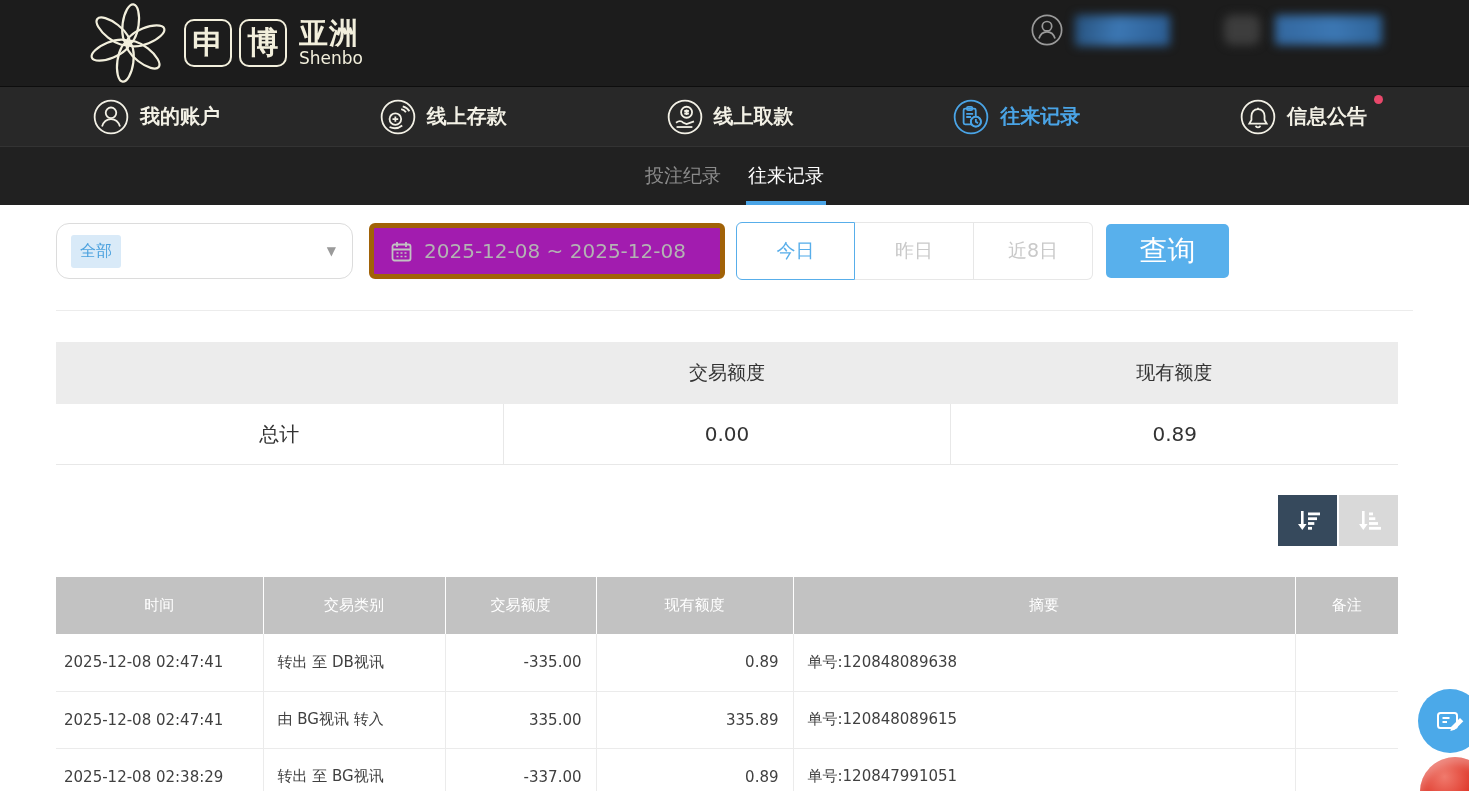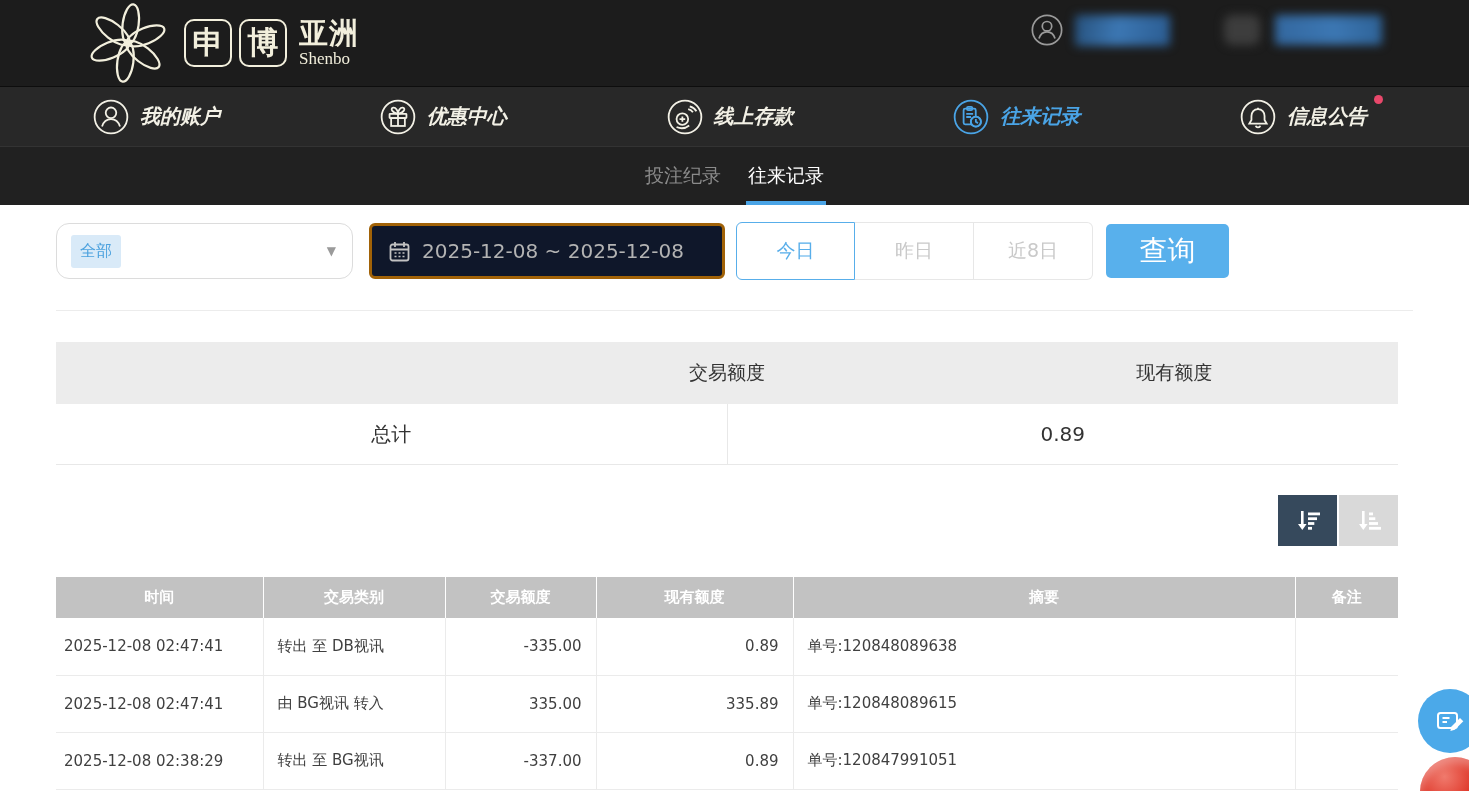--- a/index.html
+++ b/index.html
@@ -7,47 +7,47 @@
   body { font-family:"DejaVu Sans","Liberation Sans",sans-serif; background:#fff; }
   .page { position:relative; width:1469px; height:791px; overflow:hidden; background:#fff; }
 
   
   .topbar { position:relative; height:86px; background:#1c1c1c; }
   .logo { position:absolute; left:84px; top:0; height:86px; display:flex; align-items:center; color:#f2efdc; }
   .flower-svg { width:88px; height:88px; margin-right:12px; }
   .logo-box { width:48px; height:48px; border:2.5px solid #f2efdc; border-radius:10px; display:flex; align-items:center; justify-content:center; font-size:31px; font-weight:bold; margin-right:7px; }
   .logo-region { margin-left:5px; display:flex; flex-direction:column; }
   .logo-region-cn { font-size:29px; font-weight:bold; line-height:31px; letter-spacing:1px; }
-  .logo-region-latin { font-size:17px; line-height:19px;font-family:Liberation Serif, serif; }
+  .logo-region-latin { font-size:17px; line-height:19px; }
   .topbar-user { position:absolute; right:87px; top:12px; height:36px; display:flex; align-items:center; }
   .user-avatar-svg { width:34px; height:34px; color:#9a9a9a; }
   .redact { filter:blur(5px); border-radius:3px; }
   .redact-blue-1 { width:95px; height:31px; margin-left:11px; background:linear-gradient(100deg,#27517c,#3c77b3 45%,#2b5c91); }
   .redact-dark { width:36px; height:30px; margin-left:54px; background:#3d3d3d; border-radius:8px; }
   .redact-blue-2 { width:107px; height:30px; margin-left:15px; background:linear-gradient(80deg,#33679e,#3c77b3 55%,#2e6296); }
 
   
   .mainnav { height:60px; background:#282828; display:flex; align-items:center; justify-content:space-between; padding:0 102px 0 92px; border-top:1px solid #0d0d0d; }
-  .nav-item { position:relative; display:flex; align-items:center; gap:10px; color:#f3f1e6; font-size:20px; font-weight:bold; cursor:pointer; white-space:nowrap;font-style:italic; }
+  .nav-item { position:relative; display:flex; align-items:center; gap:10px; color:#f3f1e6; font-size:20px; font-weight:bold; cursor:pointer; white-space:nowrap; }
   .nav-item svg { width:38px; height:38px; flex:0 0 auto; }
   .nav-item.active { color:#4aa4e6; }
   .notif-dot { position:absolute; top:-3px; right:-16px; width:9px; height:9px; border-radius:50%; background:#e8486b; }
 
   
   .subtabs { height:59px; background:#212121; display:flex; justify-content:center; gap:23px; border-top:1px solid #333; }
   .subtab { position:relative; display:flex; align-items:center; font-size:19px; color:#8b8b8b; cursor:pointer; padding:0 2px; }
   .subtab.active { color:#fff; }
   .tab-underline { position:absolute; left:0; right:0; bottom:0; height:4px; background:#4aa4e6; }
 
   
   .filters { display:flex; align-items:center; margin:17px 0 0 56px; height:58px; }
   .select-box { width:297px; height:56px; border:1px solid #dcdcdc; border-radius:13px; display:flex; align-items:center; padding:0 14px; position:relative; background:#fff; cursor:pointer; }
   .chip { background:#d9eaf8; color:#4ba1de; font-size:16px; padding:6px 9px; border-radius:3px; }
   .select-arrow { position:absolute; right:16px; color:#9a9a9a; font-size:12px; }
-  .date-box { width:356px; height:56px; border:3px solid #a16207; border-radius:6px; display:flex; align-items:center; margin-left:16px; padding:0 16px; gap:11px; background:#0f172a; cursor:pointer; }
+  .date-box { width:356px; height:56px; border:5px solid #a16207; border-radius:6px; display:flex; align-items:center; margin-left:16px; padding:0 16px; gap:11px; background:#a21caf; cursor:pointer; }
   .cal-svg { width:23px; height:23px; color:#c2c2c2; flex:0 0 auto; }
   .date-text { color:#b3b3b3; font-size:20px; white-space:nowrap; }
   .range-group { display:flex; margin-left:11px; }
   .range-btn { width:119px; height:58px; display:flex; align-items:center; justify-content:center; font-size:19px; color:#c9c9c9; border:1px solid #e7e7e7; border-left:none; background:#fff; cursor:pointer; }
   .range-btn:first-child { border-radius:6px 0 0 6px;justify-content:center; }
   .range-btn:last-child { border-radius:0 6px 6px 0; }
   .range-btn.active { border:1px solid #58aeea; color:#58aeea; }
   .query-btn { margin-left:13px; width:123px; height:54px; background:#58b0ec; color:#fff; font-size:28px; border:none; border-radius:5px; cursor:pointer; display:flex; align-items:center; justify-content:center; }
 
   .divider { height:1px; background:#ececec; margin:30px 56px 0 56px; }
@@ -61,21 +61,21 @@
   .summary-body .cell + .cell { border-left:1px solid #e8e8e8; }
 
   
   .sortbar { display:flex; justify-content:flex-end; margin:30px 71px 0 0; gap:2px; }
   .sort-btn { width:59px; height:51px; display:flex; align-items:center; justify-content:center; border:none; cursor:pointer; }
   .sort-btn.active { background:#36495c; }
   .sort-btn.inactive { background:#d9d9d9; }
 
   
   .tx-table { margin:31px 71px 0 56px; width:1342px; border-collapse:collapse; table-layout:fixed; }
-  .tx-table th { background:#c2c2c2; color:#fff; font-size:15px; font-weight:bold; height:41px; border-right:1px solid #fff; text-align:center; }
+  .tx-table th { background:#c2c2c2; color:#fff; font-size:15px; font-weight:normal; height:57px; border-right:1px solid #fff; text-align:center; }
   .tx-table th:last-child { border-right:none; }
   .tx-table td { height:57px; font-size:15px; color:#404040; border-bottom:1px solid #ebebeb; border-right:1px solid #ebebeb; padding:0 14px; background:#fff; }
   .tx-table td:last-child { border-right:none; }
   .tx-table td.al-left { text-align:left; }
   .tx-table td.al-right { text-align:right; }
   .tx-table tr td:first-child { padding-left:8px; }
 
   
   .float-blue { position:absolute; left:1418px; top:689px; width:64px; height:64px; border-radius:50%; background:#4ba9e9; display:flex; align-items:center; justify-content:center; cursor:pointer; }
   .float-blue svg { width:32px; height:32px; color:#fff; }
@@ -128,36 +128,36 @@
       <svg viewBox="0 0 36 36" fill="none" stroke="currentColor" stroke-width="1.7">
         <circle cx="18" cy="18" r="15.5"></circle>
           <circle cx="18" cy="14" r="5"></circle>
           <path d="M9.5 27c1.5-5 5-7 8.5-7s7 2 8.5 7"></path>
       </svg>
       <span>我的账户</span>
     </div>
     <div class="nav-item">
       <svg viewBox="0 0 36 36" fill="none" stroke="currentColor" stroke-width="1.7">
         <circle cx="18" cy="18" r="15.5"></circle>
-        <rect x="10" y="15" width="16" height="4" rx="0.5"></rect>
-        <rect x="11.5" y="19" width="13" height="7.5"></rect>
-        <path d="M18 15v11.5"></path>
-        <path d="M18 15c-6-1-7.5-5.5-4.5-5.8 2.5-.3 4.5 2.8 4.5 5.8zm0 0c6-1 7.5-5.5 4.5-5.8-2.5-.3-4.5 2.8-4.5 5.8z"></path>
-      </svg>
-      <span>优惠中心</span>
-    </div>
-    <div class="nav-item">
-      <svg viewBox="0 0 36 36" fill="none" stroke="currentColor" stroke-width="1.7">
-        <circle cx="18" cy="18" r="15.5"></circle>
         <circle cx="15.5" cy="20" r="5.5"></circle>
         <path d="M12.8 20h5.4M15.5 17.5v5"></path>
         <path d="M21 10.5c2 .5 3.5 1.5 4.5 3M22.5 8c2.8.8 5 2.3 6.3 4.5"></path>
         <path d="M10 27.5c4 1.8 8.5 1.3 12-1.5"></path>
       </svg>
       <span>线上存款</span>
+    </div>
+    <div class="nav-item">
+      <svg viewBox="0 0 36 36" fill="none" stroke="currentColor" stroke-width="1.7">
+        <circle cx="18" cy="18" r="15.5"></circle>
+        <circle cx="19.5" cy="13.5" r="5.2"></circle>
+        <path d="M19.5 10.8v5.4M17.3 12.3h4.4M17.3 14.7h4.4"></path>
+        <path d="M9.5 23.5c2.5-2 5-2 7 0l3 1.2 7-2.5"></path>
+        <path d="M10 27.5h15"></path>
+      </svg>
+      <span>线上取款</span>
     </div>
     <div class="nav-item active">
       <svg viewBox="0 0 36 36" fill="none" stroke="currentColor" stroke-width="1.7">
         <circle cx="18" cy="18" r="15.5"></circle>
         <rect x="11" y="10" width="11.5" height="15" rx="1.5"></rect>
         <rect x="14.2" y="8.4" width="5" height="3" rx="1"></rect>
         <path d="M13.5 15h6.5M13.5 18h4.5"></path>
         <circle cx="22.6" cy="22.4" r="4.8" fill="#282828"></circle>
         <circle cx="22.6" cy="22.4" r="4.8"></circle>
         <path d="M22.6 19.8v2.8l2 1.2"></path>
@@ -218,20 +218,21 @@
     <div class="divider"></div>
 
     <section class="summary">
       <div class="summary-header">
         <div class="cell"></div>
         <div class="cell">交易额度</div>
         <div class="cell">现有额度</div>
       </div>
       <div class="summary-body">
         <div class="cell">总计</div>
+        <div class="cell">0.00</div>
         <div class="cell">0.89</div>
       </div>
     </section>
 
     <div class="sortbar">
       <button class="sort-btn active">
         <svg width="30" height="30" viewBox="0 0 30 30" fill="#fff">
           <path d="M8 5h2.6v13h3l-4.3 6-4.3-6h3z"></path>
           <rect x="15" y="6.5" width="12" height="2.8"></rect>
           <rect x="15" y="11.3" width="9" height="2.8"></rect>

